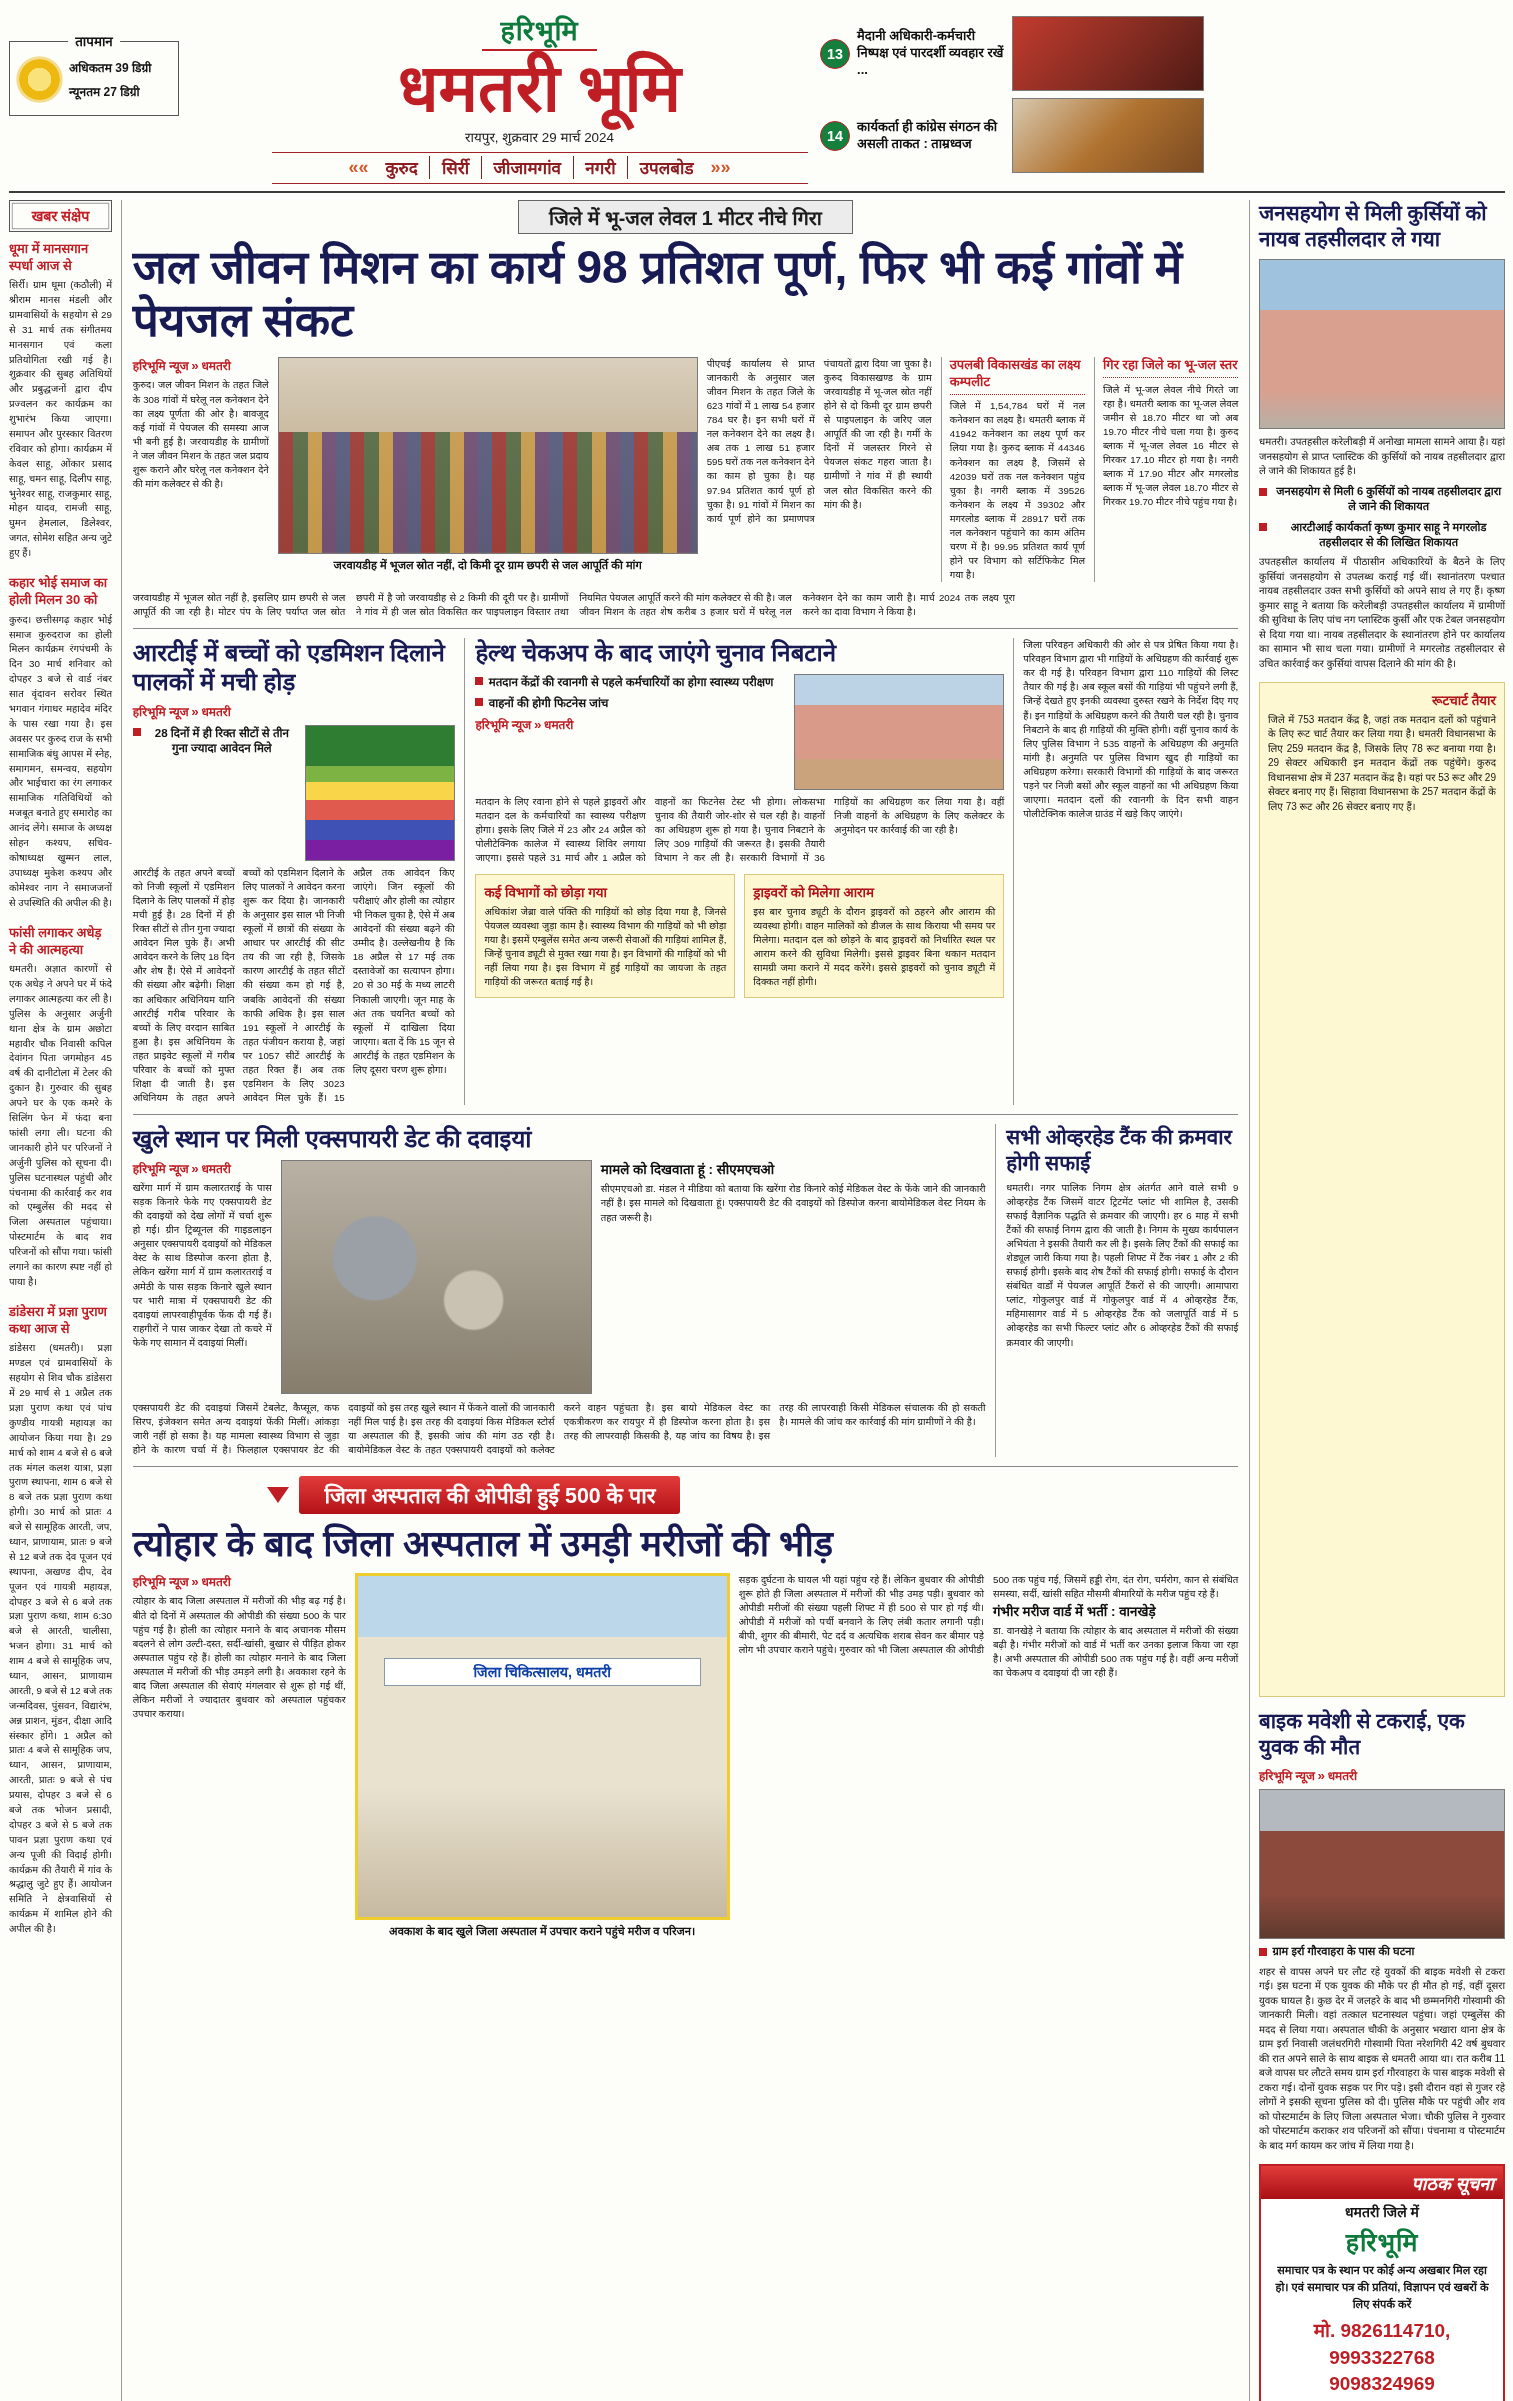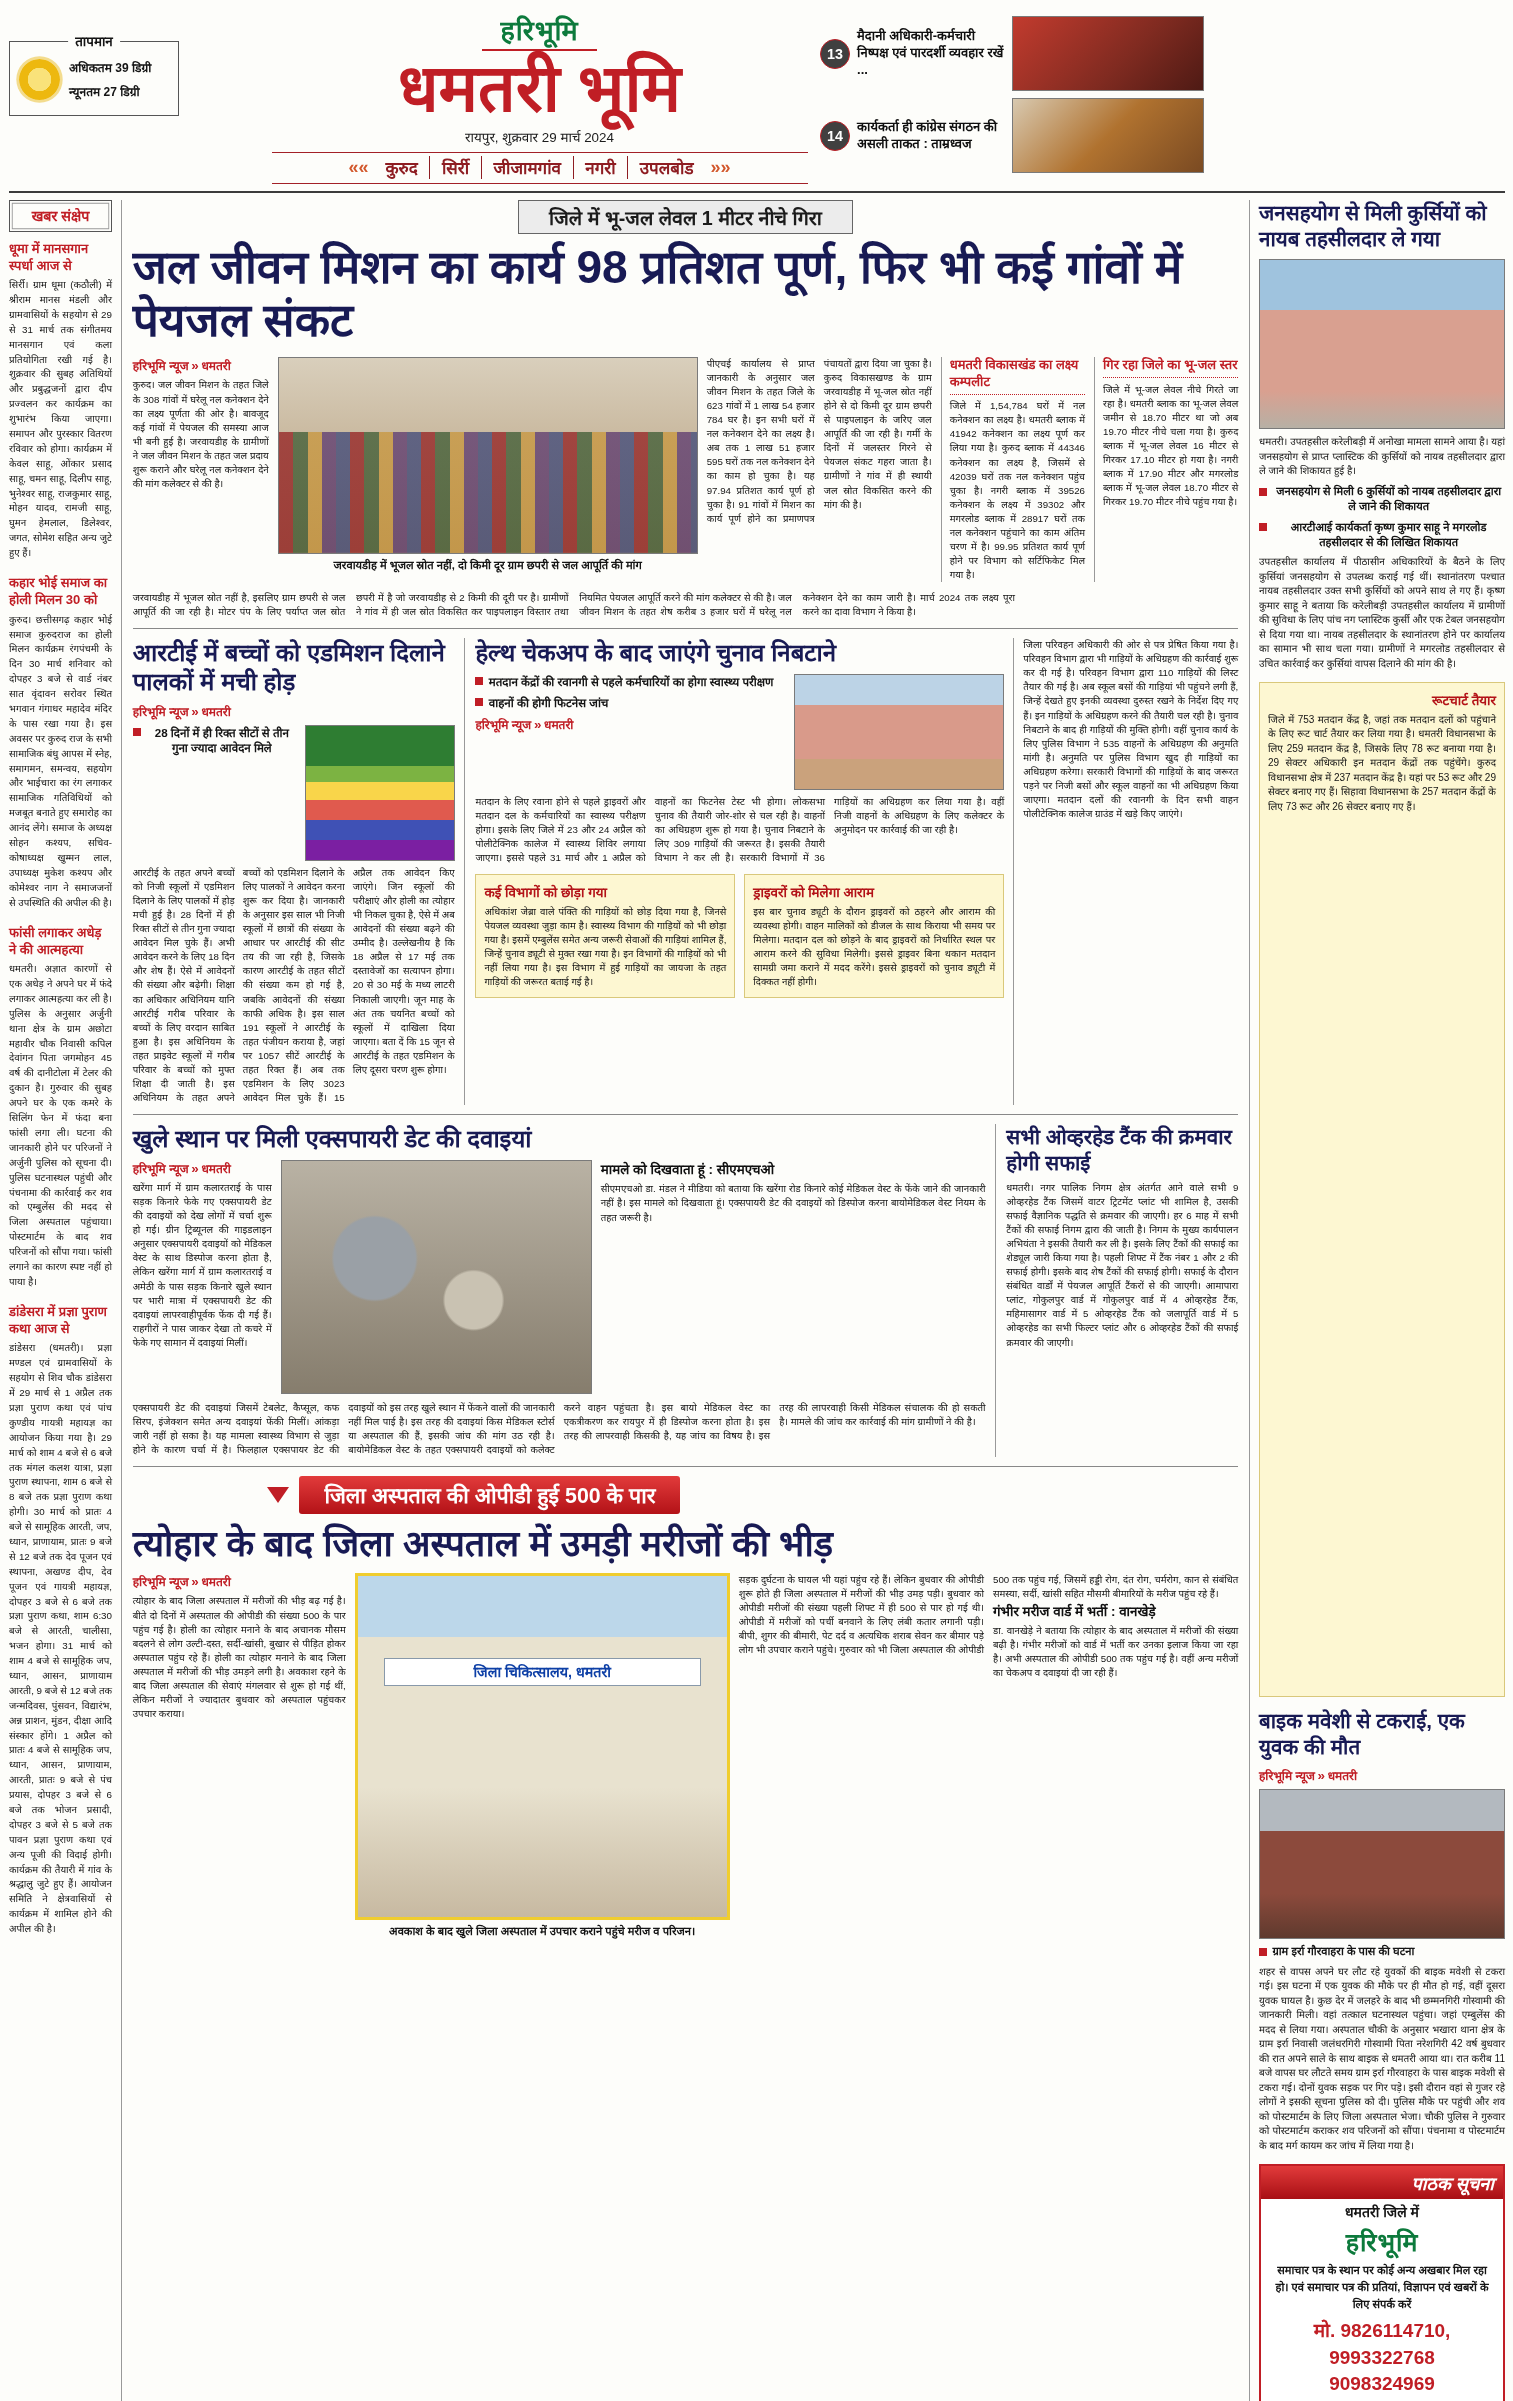--- a/index.html
+++ b/index.html
@@ -20,21 +20,21 @@
 .paper-title{color:#c01e25;font-weight:bold;font-size:66px;line-height:1.08;margin-top:1.8px}
 .dateline{font-size:13.4px;margin:3.6px 0 5.4px;color:#1c1c1c}
 .nav-strip{display:flex;justify-content:center;align-items:center;border-top:1.8px solid #a32027;border-bottom:1.8px solid #a32027;padding:3.6px 5.4px;color:#8e1d22;font-weight:bold;font-size:17px}
 .nav-item{padding:0 11.6px}
 .nav-item + .nav-item{border-left:1.3px solid #8e1d22}
 .nav-deco{color:#d2572b;font-weight:bold;font-size:18px;padding:0 5.4px}
 .nav-deco.left::before{content:"««"}
 .nav-deco.right::before{content:"»»"}
 .teasers{flex:0 0 384px;display:flex;flex-direction:column;gap:7.1px;padding-top:5.4px}
 .teaser{display:flex;align-items:center;gap:7.1px}
-.page-badge{flex:0 0 30px;height:30px;border-radius:50%;background:#404040;color:#fff;font-weight:bold;display:flex;align-items:center;justify-content:center;font-size:14.3px;border:1.8px solid #c01e25}
+.page-badge{flex:0 0 30px;height:30px;border-radius:50%;background:#15803d;color:#fff;font-weight:bold;display:flex;align-items:center;justify-content:center;font-size:14.3px;border:1.8px solid #c01e25}
 .teaser-text{flex:1;font-weight:bold;font-size:13px;line-height:1.3;color:#0f0f0f;text-align:left}
 .teaser-photo{flex:0 0 192px;height:75px;border:0.9px solid #777}
 
 
 .photo{border:0.9px solid #7a7a7a}
 .bt{font-size:9.7px;line-height:1.45;text-align:justify}
 .byline{color:#c01e25;font-weight:bold;font-size:12px;margin-bottom:4.5px;display:flex;align-items:center}
 .by-arrows::before{content:"»";color:#c01e25;font-size:13.4px;padding:0 2.7px}
 .cap{font-size:11.2px;font-weight:bold;text-align:center;padding-top:3.6px;line-height:1.3}
 .sq{flex:0 0 8px;height:8px;background:#c01e25;margin-top:3.6px;display:inline-block}
@@ -210,21 +210,21 @@
               <span>धमतरी</span>
             </div>
             <p class="bt">कुरुद। जल जीवन मिशन के तहत जिले के 308 गांवों में घरेलू नल कनेक्शन देने का लक्ष्य पूर्णता की ओर है। बावजूद कई गांवों में पेयजल की समस्या आज भी बनी हुई है। जरवायडीह के ग्रामीणों ने जल जीवन मिशन के तहत जल प्रदाय शुरू कराने और घरेलू नल कनेक्शन देने की मांग कलेक्टर से की है।</p>
           </div>
           <figure class="lead-fig">
             <div class="photo ph-people"></div>
             <figcaption class="cap">जरवायडीह में भूजल स्रोत नहीं, दो किमी दूर ग्राम छपरी से जल आपूर्ति की मांग</figcaption>
           </figure>
           <div class="lead-colB bt">पीएचई कार्यालय से प्राप्त जानकारी के अनुसार जल जीवन मिशन के तहत जिले के 623 गांवों में 1 लाख 54 हजार 784 घर है। इन सभी घरों में नल कनेक्शन देने का लक्ष्य है। अब तक 1 लाख 51 हजार 595 घरों तक नल कनेक्शन देने का काम हो चुका है। यह 97.94 प्रतिशत कार्य पूर्ण हो चुका है। 91 गांवों में मिशन का कार्य पूर्ण होने का प्रमाणपत्र पंचायतों द्वारा दिया जा चुका है। कुरुद विकासखण्ड के ग्राम जरवायडीह में भू-जल स्रोत नहीं होने से दो किमी दूर ग्राम छपरी से पाइपलाइन के जरिए जल आपूर्ति की जा रही है। गर्मी के दिनों में जलस्तर गिरने से पेयजल संकट गहरा जाता है। ग्रामीणों ने गांव में ही स्थायी जल स्रोत विकसित करने की मांग की है।</div>
           <div class="info-box">
-            <h4>धमतरी विकासखंड का लक्ष्य कम्पलीट</h4>
+            <h4>उपलबी विकासखंड का लक्ष्य कम्पलीट</h4>
             <p class="bt">जिले में 1,54,784 घरों में नल कनेक्शन का लक्ष्य है। धमतरी ब्लाक में 41942 कनेक्शन का लक्ष्य पूर्ण कर लिया गया है। कुरुद ब्लाक में 44346 कनेक्शन का लक्ष्य है, जिसमें से 42039 घरों तक नल कनेक्शन पहुंच चुका है। नगरी ब्लाक में 39526 कनेक्शन के लक्ष्य में 39302 और मगरलोड ब्लाक में 28917 घरों तक नल कनेक्शन पहुंचाने का काम अंतिम चरण में है। 99.95 प्रतिशत कार्य पूर्ण होने पर विभाग को सर्टिफिकेट मिल गया है।</p>
           </div>
           <div class="info-box">
             <h4>गिर रहा जिले का भू-जल स्तर</h4>
             <p class="bt">जिले में भू-जल लेवल नीचे गिरते जा रहा है। धमतरी ब्लाक का भू-जल लेवल जमीन से 18.70 मीटर था जो अब 19.70 मीटर नीचे चला गया है। कुरुद ब्लाक में भू-जल लेवल 16 मीटर से गिरकर 17.10 मीटर हो गया है। नगरी ब्लाक में 17.90 मीटर और मगरलोड ब्लाक में भू-जल लेवल 18.70 मीटर से गिरकर 19.70 मीटर नीचे पहुंच गया है।</p>
           </div>
         </div>
         <p class="bt lead-bottom">जरवायडीह में भूजल स्रोत नहीं है, इसलिए ग्राम छपरी से जल आपूर्ति की जा रही है। मोटर पंप के लिए पर्याप्त जल स्रोत छपरी में है जो जरवायडीह से 2 किमी की दूरी पर है। ग्रामीणों ने गांव में ही जल स्रोत विकसित कर पाइपलाइन विस्तार तथा नियमित पेयजल आपूर्ति करने की मांग कलेक्टर से की है। जल जीवन मिशन के तहत शेष करीब 3 हजार घरों में घरेलू नल कनेक्शन देने का काम जारी है। मार्च 2024 तक लक्ष्य पूरा करने का दावा विभाग ने किया है।</p>
       </section>
 

